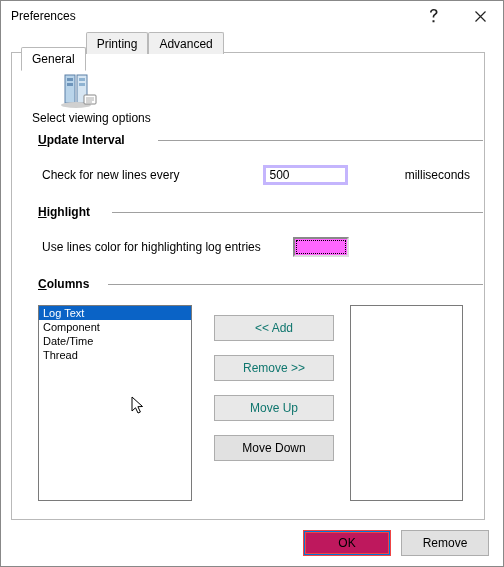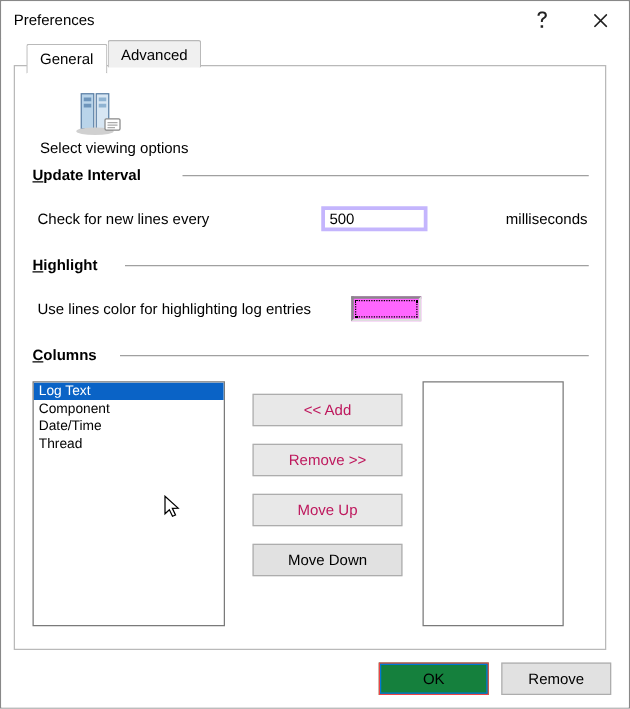--- a/index.html
+++ b/index.html
@@ -64,38 +64,38 @@
     background: #f0f0f0;
     margin-right: 0px;
     display: flex; align-items: center;
     font-size: 12px;
     position: relative;
     top: 1px;
     border-radius: 2px 2px 0 0;
   }
   .tab[data-active="true"] {
     background: #fff;
-    top: 4px;
+    top: 16px;
     height: 22px;
     border-bottom: 1px solid #fff;
     z-index: 4;
   }
   .tab-inner {
     position: absolute;
     left: 10px; top: 21px; right: 0; bottom: 0;
     width: 474px; height: 468px;
     border: 1px solid #b9b9b9;
     background: #fff;
     box-sizing: border-box;
     z-index: 1;
   }
   
   .section {
     position: absolute;
-    left: 14px; right: 14px;
+    left: 26px; right: 14px;
   }
   .section-title {
     font-weight: 700;
     font-size: 12px;
   }
   .section-underline {
     text-decoration: underline;
   }
   .section-rule {
     position: absolute;
@@ -179,37 +179,37 @@
     gap: 14px;
   }
   button.std {
     height: 26px;
     background: #e1e1e1;
     border: 1px solid #adadad;
     font: inherit;
     color: #000;
   }
   button.std[disabled] {
-    color: #be185d;
+    color: #0f766e;
     background: #e8e8e8;
   }
   
   .footer {
     position: absolute;
     right: 14px; bottom: 10px;
     display: flex; gap: 10px;
   }
   .footer button.std {
     width: 88px;
   }
   .footer button.default {
-    border: 1px solid #ef4444;
+    border: 3px solid #ef4444;
     outline: 1px solid #0078d7;
     outline-offset: -2px;
-    background: #15803d;
+    background: #be185d;
     margin-left: 20px;
   }
   
   .cursor-arrow {
     position: absolute;
     left: 130px; top: 395px;
     pointer-events: none;
     z-index: 50;
   }
 </style>
@@ -230,20 +230,23 @@
           <path d="M0.5 0.5 L10.5 10.5 M10.5 0.5 L0.5 10.5" stroke="#222" stroke-width="1.2"></path>
         </svg>
     </div>
   </div>
 
   <div class="client">
 
     <div class="tabs">
       <div class="tab" data-active="true">
           <span>General</span>
+        </div>
+      <div class="tab">
+          <span>Printing</span>
         </div>
       <div class="tab">
           <span>Advanced</span>
         </div>
     </div>
 
     <div class="tab-inner">
 
       <div class="intro">
         <span class="icon">

